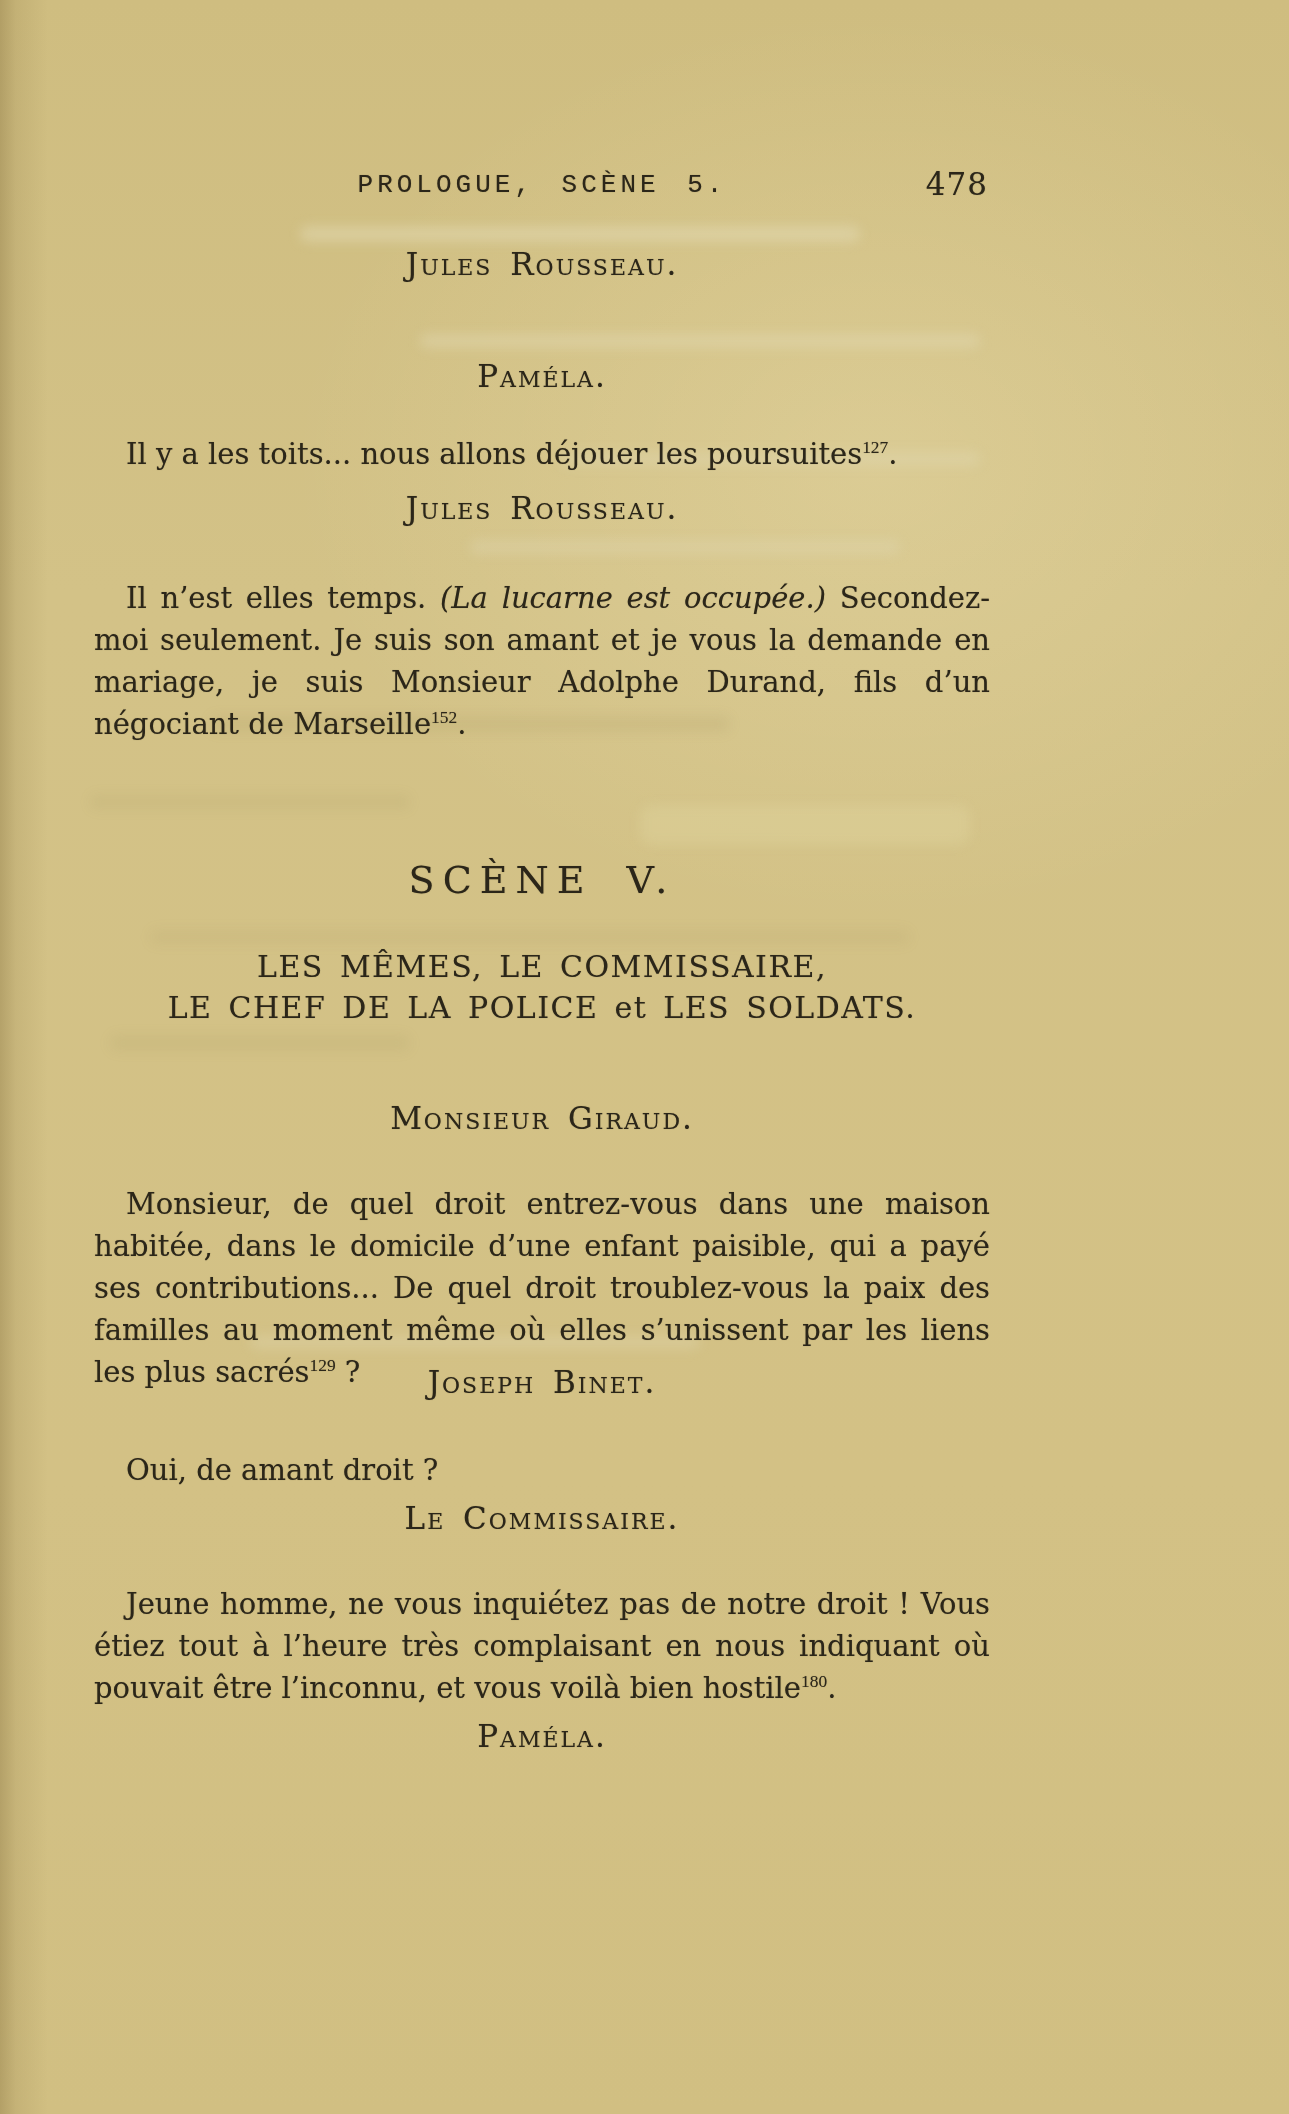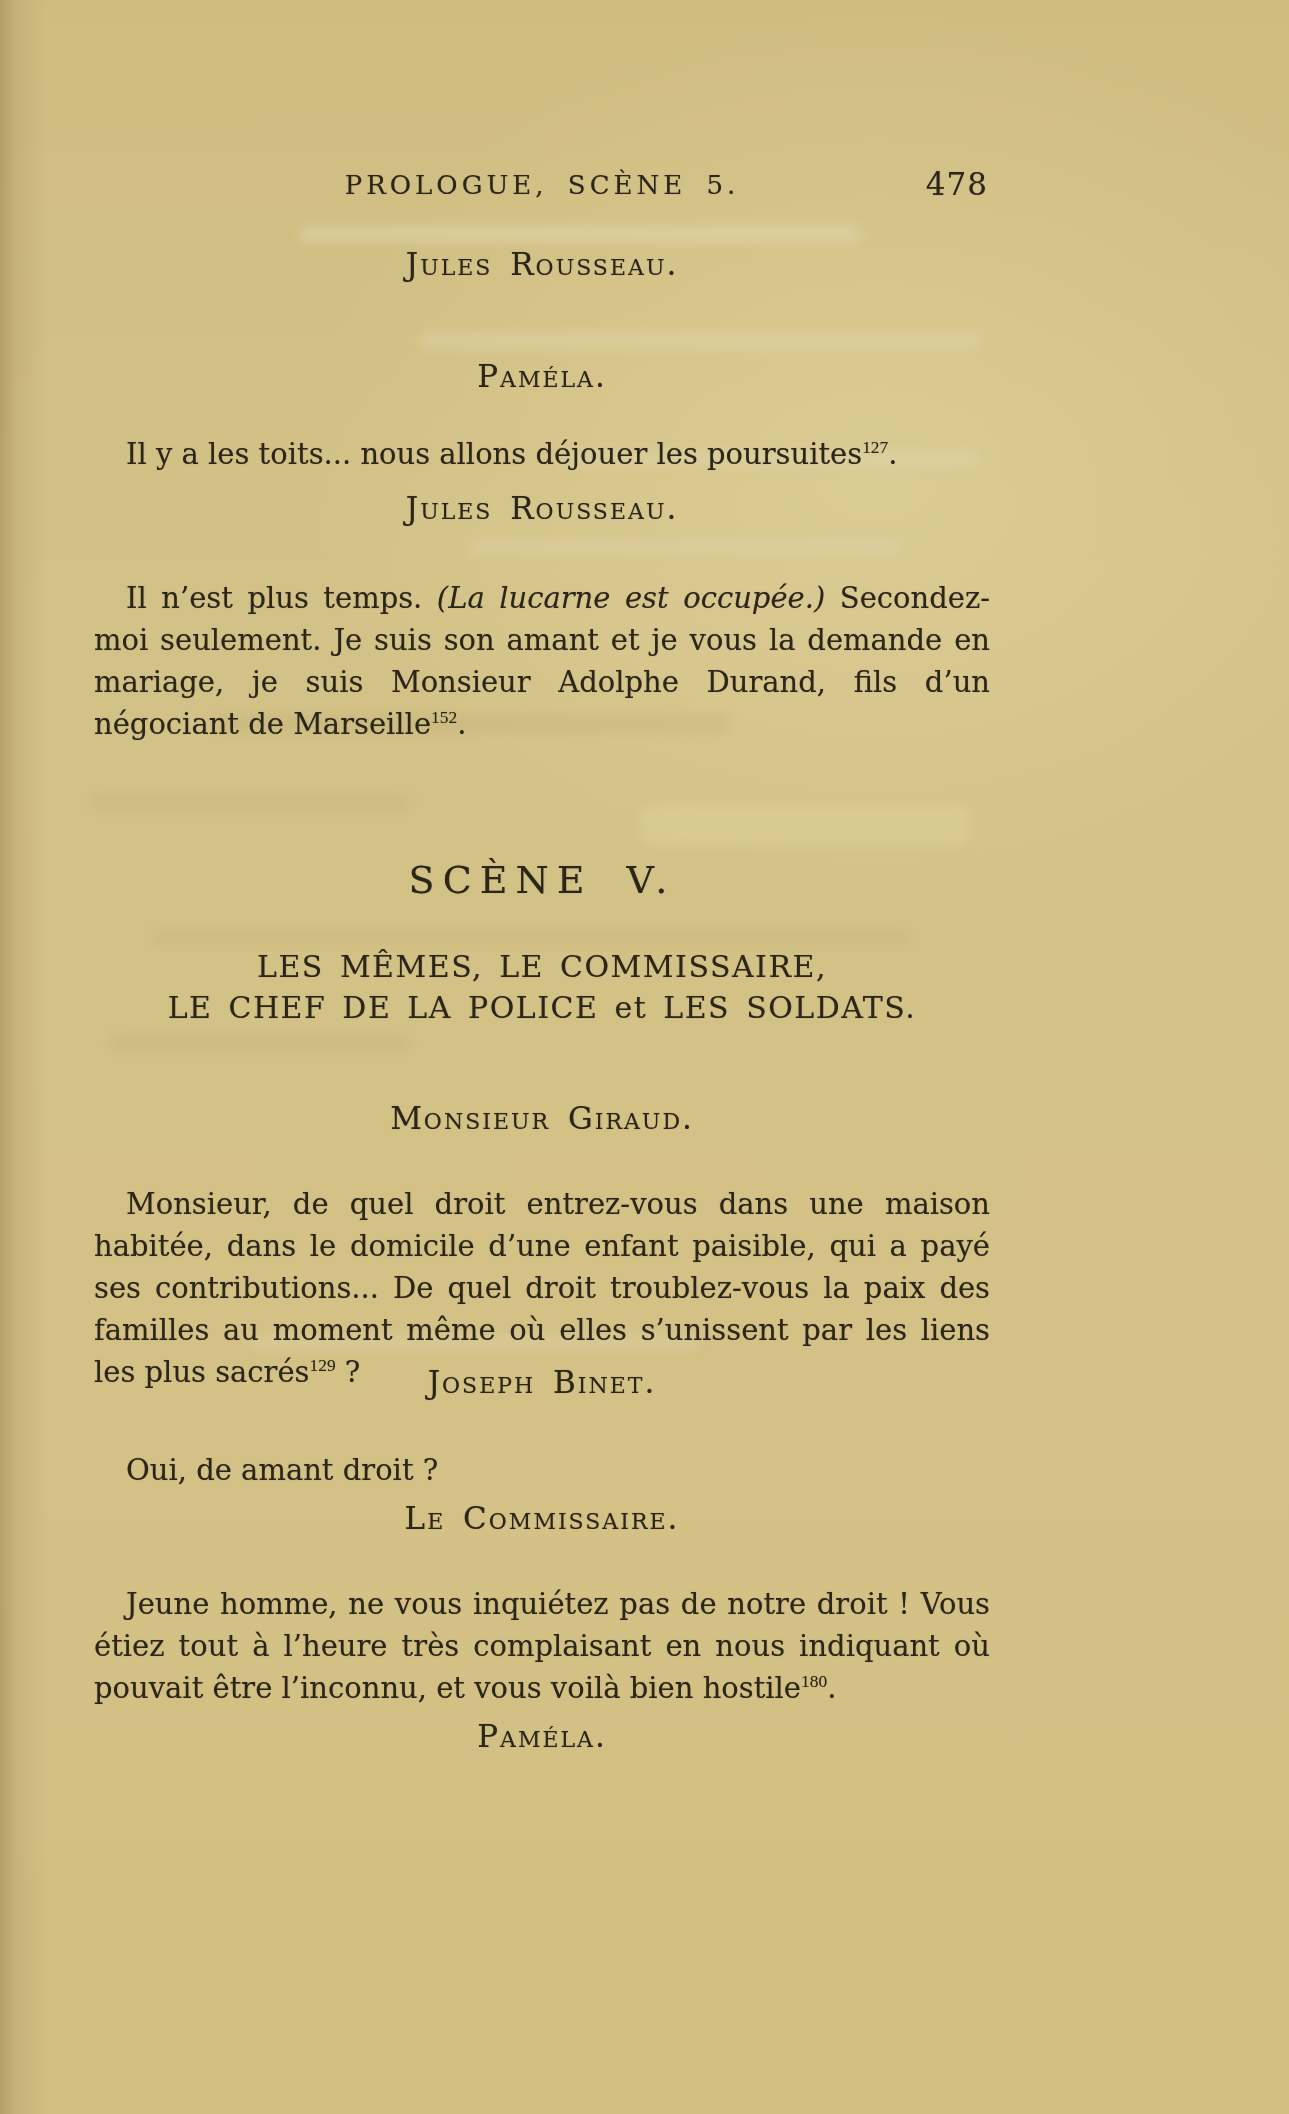--- a/index.html
+++ b/index.html
@@ -22,20 +22,21 @@
   .smudge { position: absolute; border-radius: 12px; filter: blur(6px); pointer-events: none; }
 
   .blk { position: absolute; left: 94px; width: 896px; }
 
   .header-row { top: 170px; height: 44px; }
   .running-title {
     text-align: center;
     font-size: 26px;
     letter-spacing: 4px;
     word-spacing: 8px;
+    font-family: Liberation Mono, monospace;
   }
   .page-number {
     position: absolute;
     right: 2px;
     top: -4px;
     font-size: 31px;
     letter-spacing: 1px;
   }
 
   .speaker {
@@ -119,21 +120,21 @@
 
   <div class="blk speaker ink p-s1">Jules Rousseau.</div>
 
 
   <div class="blk speaker ink p-s2">Paméla.</div>
 
   <p class="blk body single indent ink p-l127"><span>Il y a les toits... nous allons déjouer les poursuites</span><sup class="fn">127</sup><span>.</span></p>
 
   <div class="blk speaker ink p-s3">Jules Rousseau.</div>
 
-  <p class="blk body indent ink p-p128"><span>Il n’est plus temps. </span><em class="stage">(La lucarne est occupée.)</em><span> Secondez-moi seulement. Je suis son amant et je vous la demande en mariage, je suis Monsieur Adolphe Durand, fils d’un négociant de Marseille</span><sup class="fn">152</sup><span>.</span></p>
+  <p class="blk body indent ink p-p128"><span>Il n’est elles temps. </span><em class="stage">(La lucarne est occupée.)</em><span> Secondez-moi seulement. Je suis son amant et je vous la demande en mariage, je suis Monsieur Adolphe Durand, fils d’un négociant de Marseille</span><sup class="fn">152</sup><span>.</span></p>
 
   <div class="blk scene-heading ink p-scene">SCÈNE V.</div>
 
   <div class="blk speaker ink p-s4">Monsieur Giraud.</div>
 
   <div class="blk cast ink p-cast">
     <div>LES MÊMES, LE COMMISSAIRE,</div>
     <div>LE CHEF DE LA POLICE et LES SOLDATS.</div>
   </div>
 

